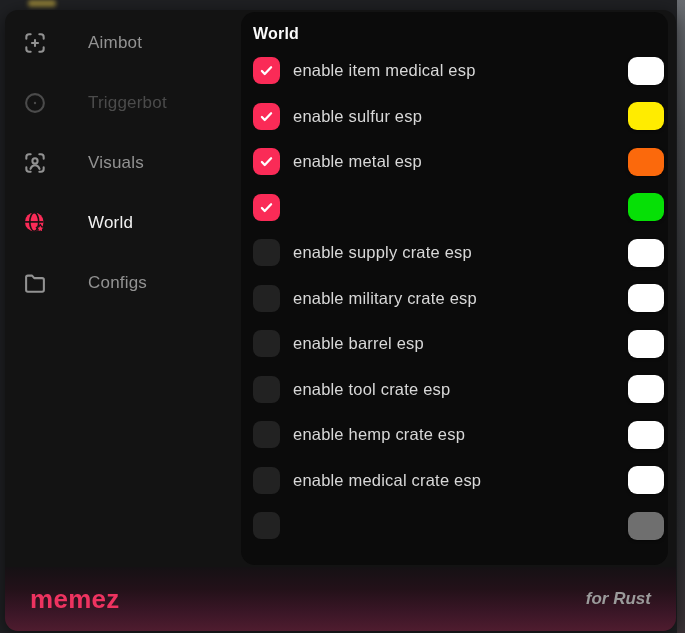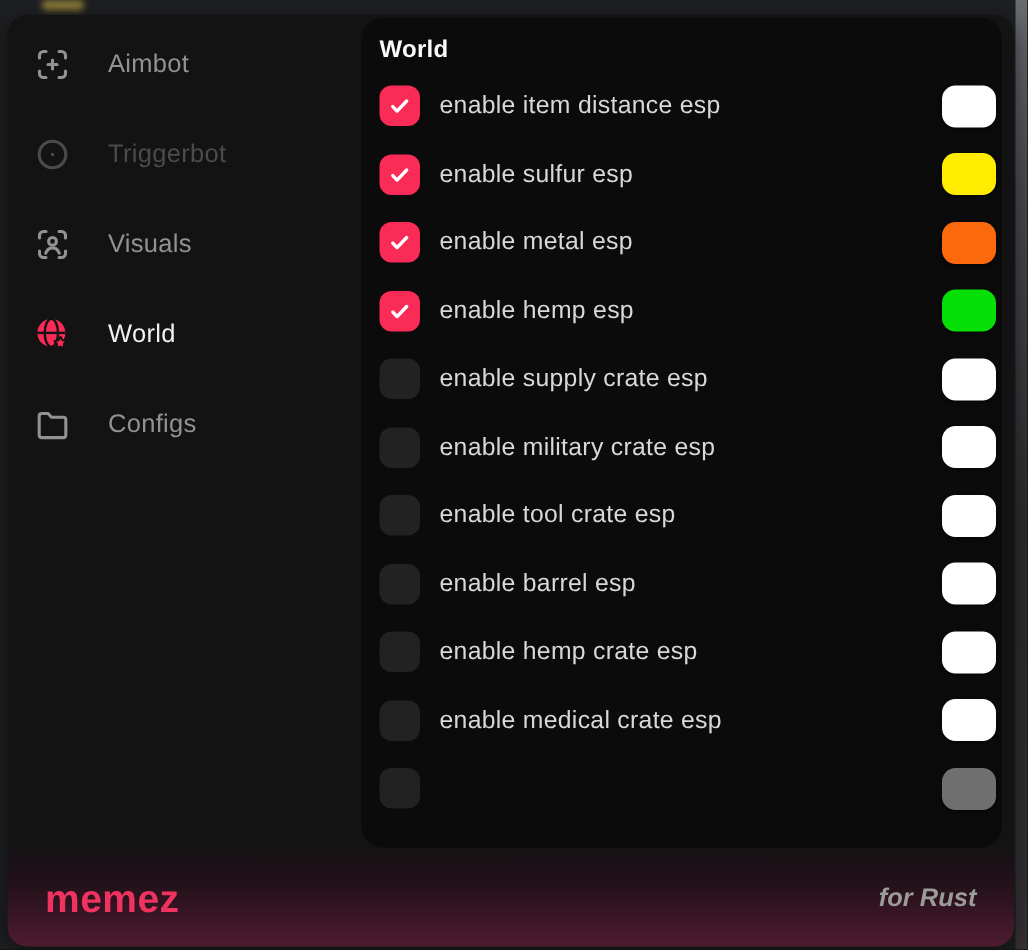--- a/index.html
+++ b/index.html
@@ -25,21 +25,21 @@
     box-shadow:0 4px 18px rgba(0,0,0,.55);
   }
   
   .sidebar{position:absolute;left:0;top:0;width:236px;padding-top:3px;}
   .side-item{
     height:60px;display:flex;align-items:center;cursor:pointer;
     color:#929292;
   }
   .side-icon{width:26px;height:26px;margin-left:17px;display:flex;align-items:center;justify-content:center;color:inherit;}
   .side-icon svg{display:block;}
-  .side-label{margin-left:24px;font-size:17px;letter-spacing:.2px;}
+  .side-label{margin-left:40px;font-size:17px;letter-spacing:.2px;}
   .side-item.dimmed{color:#4b4b4b;}
   .side-item.active{color:#f1f1f1;}
   .side-item.active .side-icon{color:var(--accent);}
   .side-item.active .side-label{font-weight:500;}
   
   .panel{
     position:absolute;left:236px;top:2px;width:427px;height:553px;
     background:#0b0b0b;border-radius:14px;
     padding:11px 0 0 12px;box-sizing:border-box;overflow:hidden;
   }
@@ -135,21 +135,21 @@
     </div>
   <div class="panel">
     <div class="panel-title">World</div>
     <div class="rows">
         <div class="opt-row checked">
           <span class="checkbox">
             <svg viewBox="0 0 24 24" width="17" height="17" fill="none" stroke="#ffffff" stroke-width="3.2" stroke-linecap="round" stroke-linejoin="round">
               <path d="M5.5 12.8l4 4.2L18.5 7.5"></path>
             </svg>
           </span>
-                 <span class="opt-label">enable item distance esp</span>
+                 <span class="opt-label">enable item medical esp</span>
                  <span class="swatch" style="background: rgb(255, 255, 255);"></span>
         </div>
         <div class="opt-row checked">
           <span class="checkbox">
             <svg viewBox="0 0 24 24" width="17" height="17" fill="none" stroke="#ffffff" stroke-width="3.2" stroke-linecap="round" stroke-linejoin="round">
               <path d="M5.5 12.8l4 4.2L18.5 7.5"></path>
             </svg>
           </span>
                  <span class="opt-label">enable sulfur esp</span>
                  <span class="swatch" style="background: rgb(255, 236, 0);"></span>
@@ -162,41 +162,40 @@
           </span>
                  <span class="opt-label">enable metal esp</span>
                  <span class="swatch" style="background: rgb(251, 105, 12);"></span>
         </div>
         <div class="opt-row checked">
           <span class="checkbox">
             <svg viewBox="0 0 24 24" width="17" height="17" fill="none" stroke="#ffffff" stroke-width="3.2" stroke-linecap="round" stroke-linejoin="round">
               <path d="M5.5 12.8l4 4.2L18.5 7.5"></path>
             </svg>
           </span>
-                 <span class="opt-label">enable hemp esp</span>
                  <span class="swatch" style="background: rgb(6, 224, 6);"></span>
         </div>
         <div class="opt-row">
           <span class="checkbox"></span>
                  <span class="opt-label">enable supply crate esp</span>
                  <span class="swatch" style="background: rgb(255, 255, 255);"></span>
         </div>
         <div class="opt-row">
           <span class="checkbox"></span>
                  <span class="opt-label">enable military crate esp</span>
                  <span class="swatch" style="background: rgb(255, 255, 255);"></span>
         </div>
         <div class="opt-row">
           <span class="checkbox"></span>
+                 <span class="opt-label">enable barrel esp</span>
+                 <span class="swatch" style="background: rgb(255, 255, 255);"></span>
+        </div>
+        <div class="opt-row">
+          <span class="checkbox"></span>
                  <span class="opt-label">enable tool crate esp</span>
-                 <span class="swatch" style="background: rgb(255, 255, 255);"></span>
-        </div>
-        <div class="opt-row">
-          <span class="checkbox"></span>
-                 <span class="opt-label">enable barrel esp</span>
                  <span class="swatch" style="background: rgb(255, 255, 255);"></span>
         </div>
         <div class="opt-row">
           <span class="checkbox"></span>
                  <span class="opt-label">enable hemp crate esp</span>
                  <span class="swatch" style="background: rgb(255, 255, 255);"></span>
         </div>
         <div class="opt-row">
           <span class="checkbox"></span>
                  <span class="opt-label">enable medical crate esp</span>

